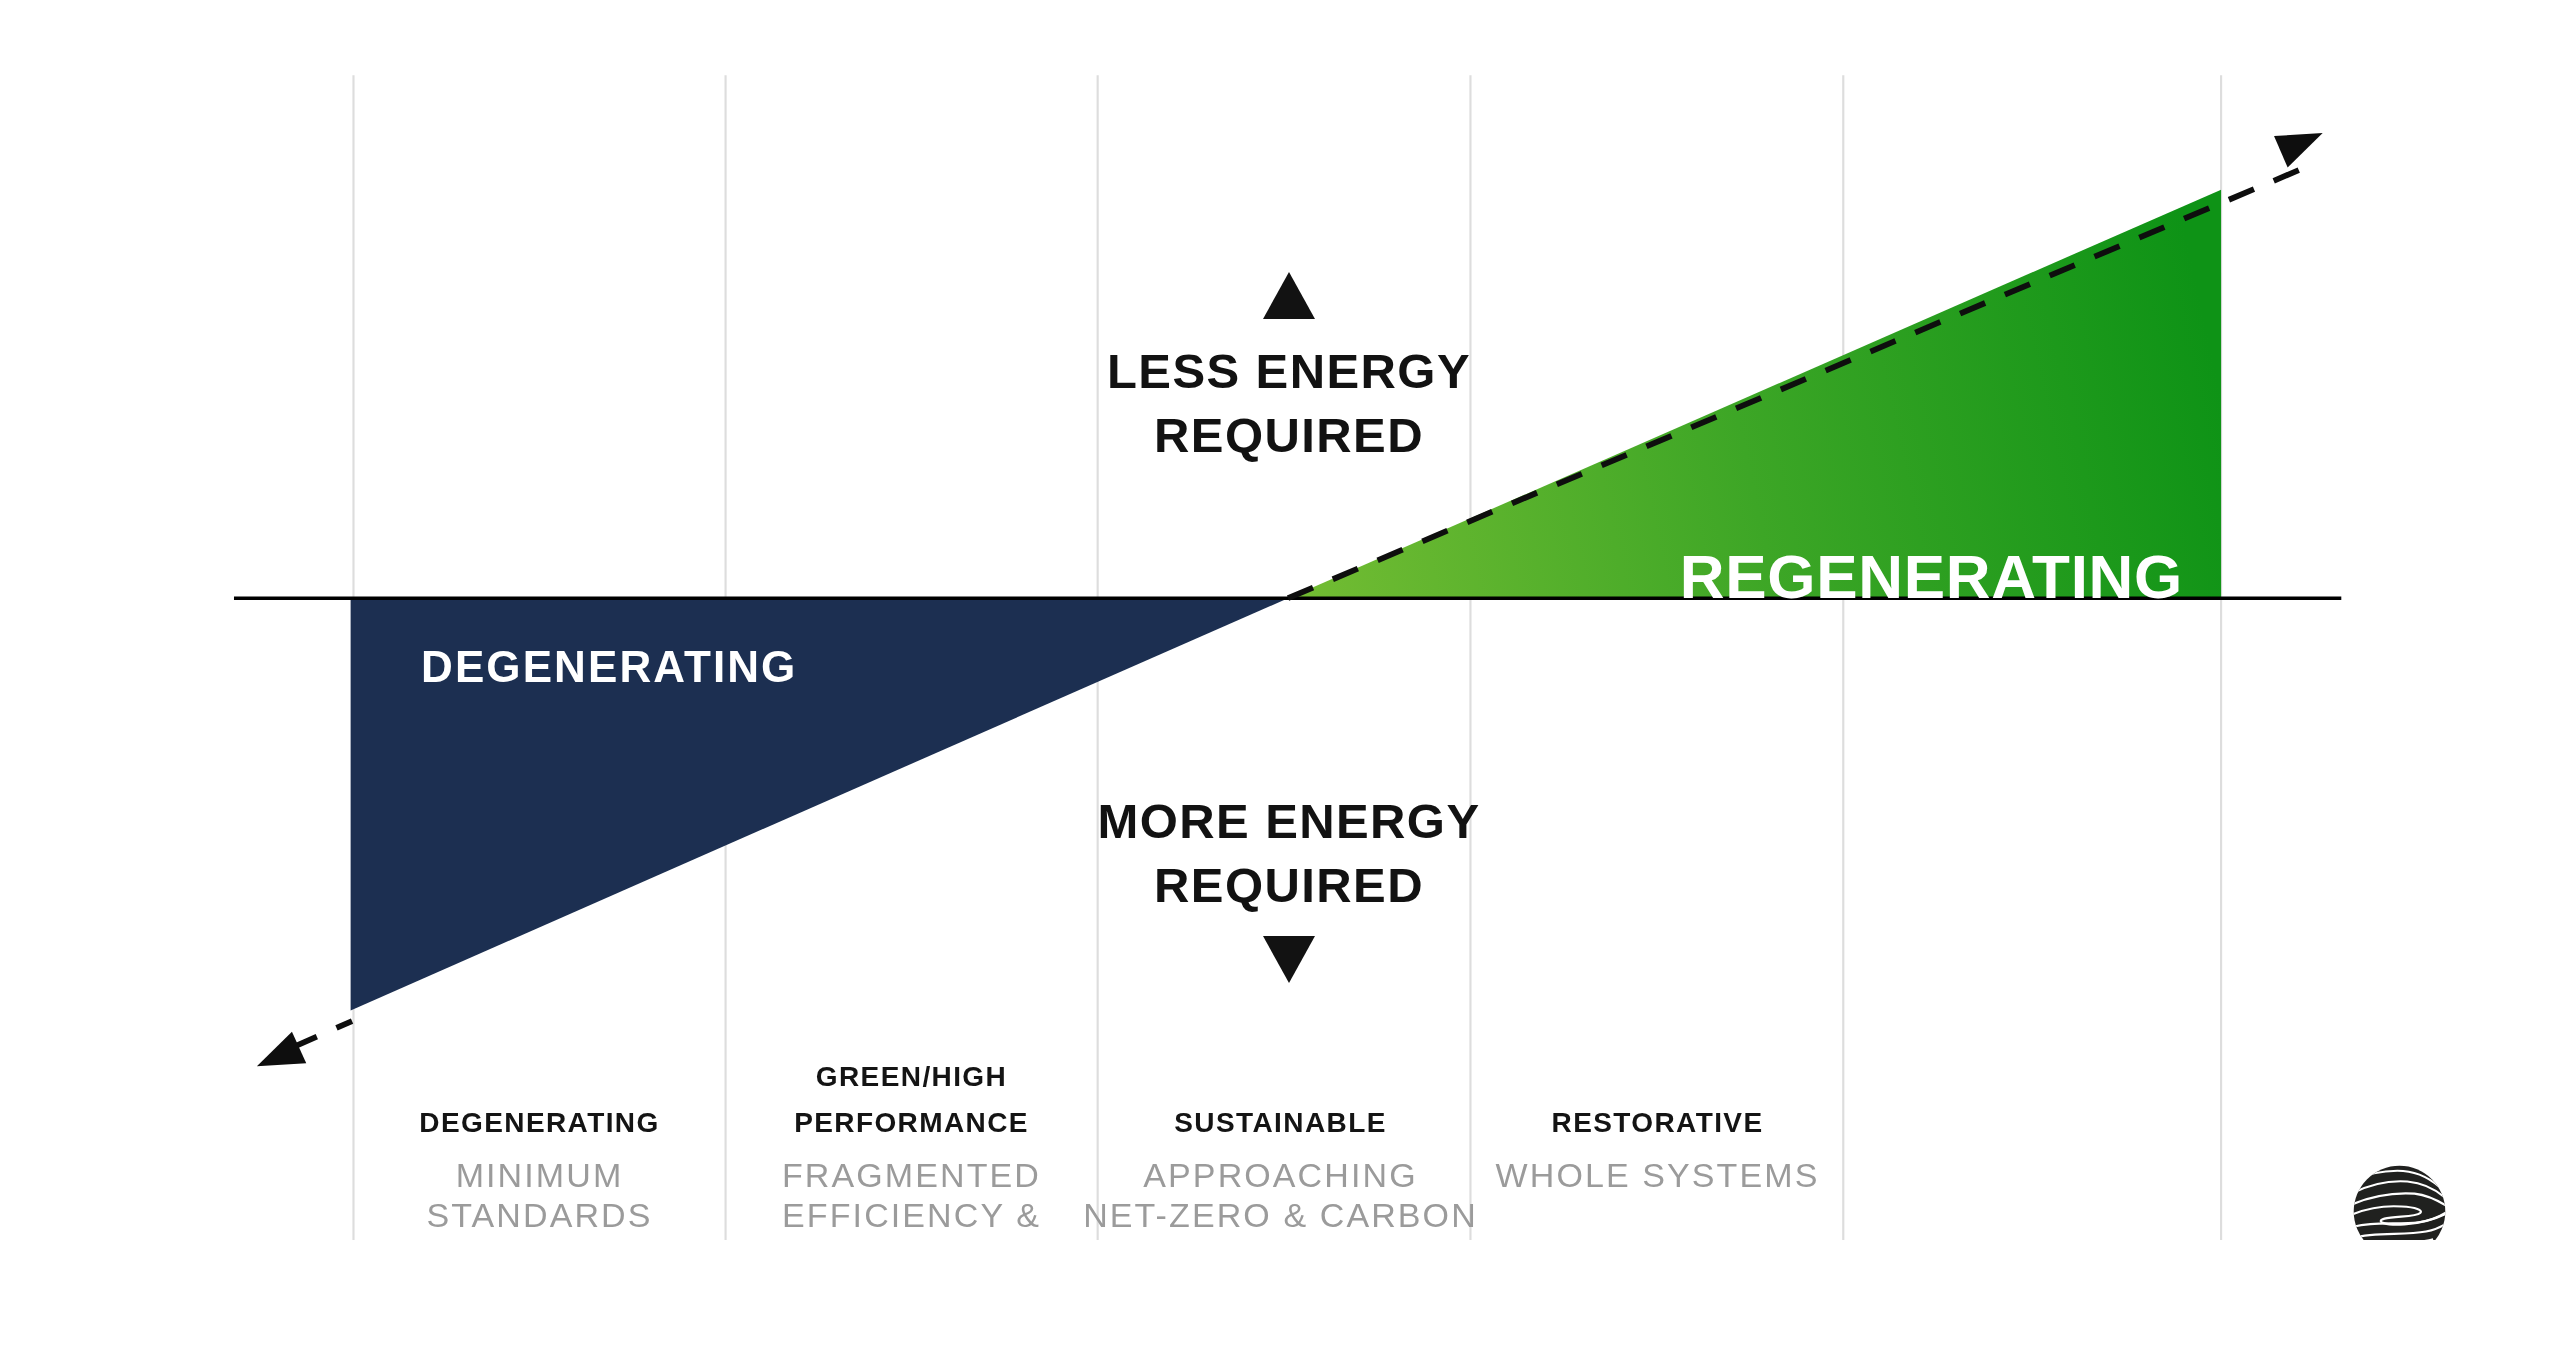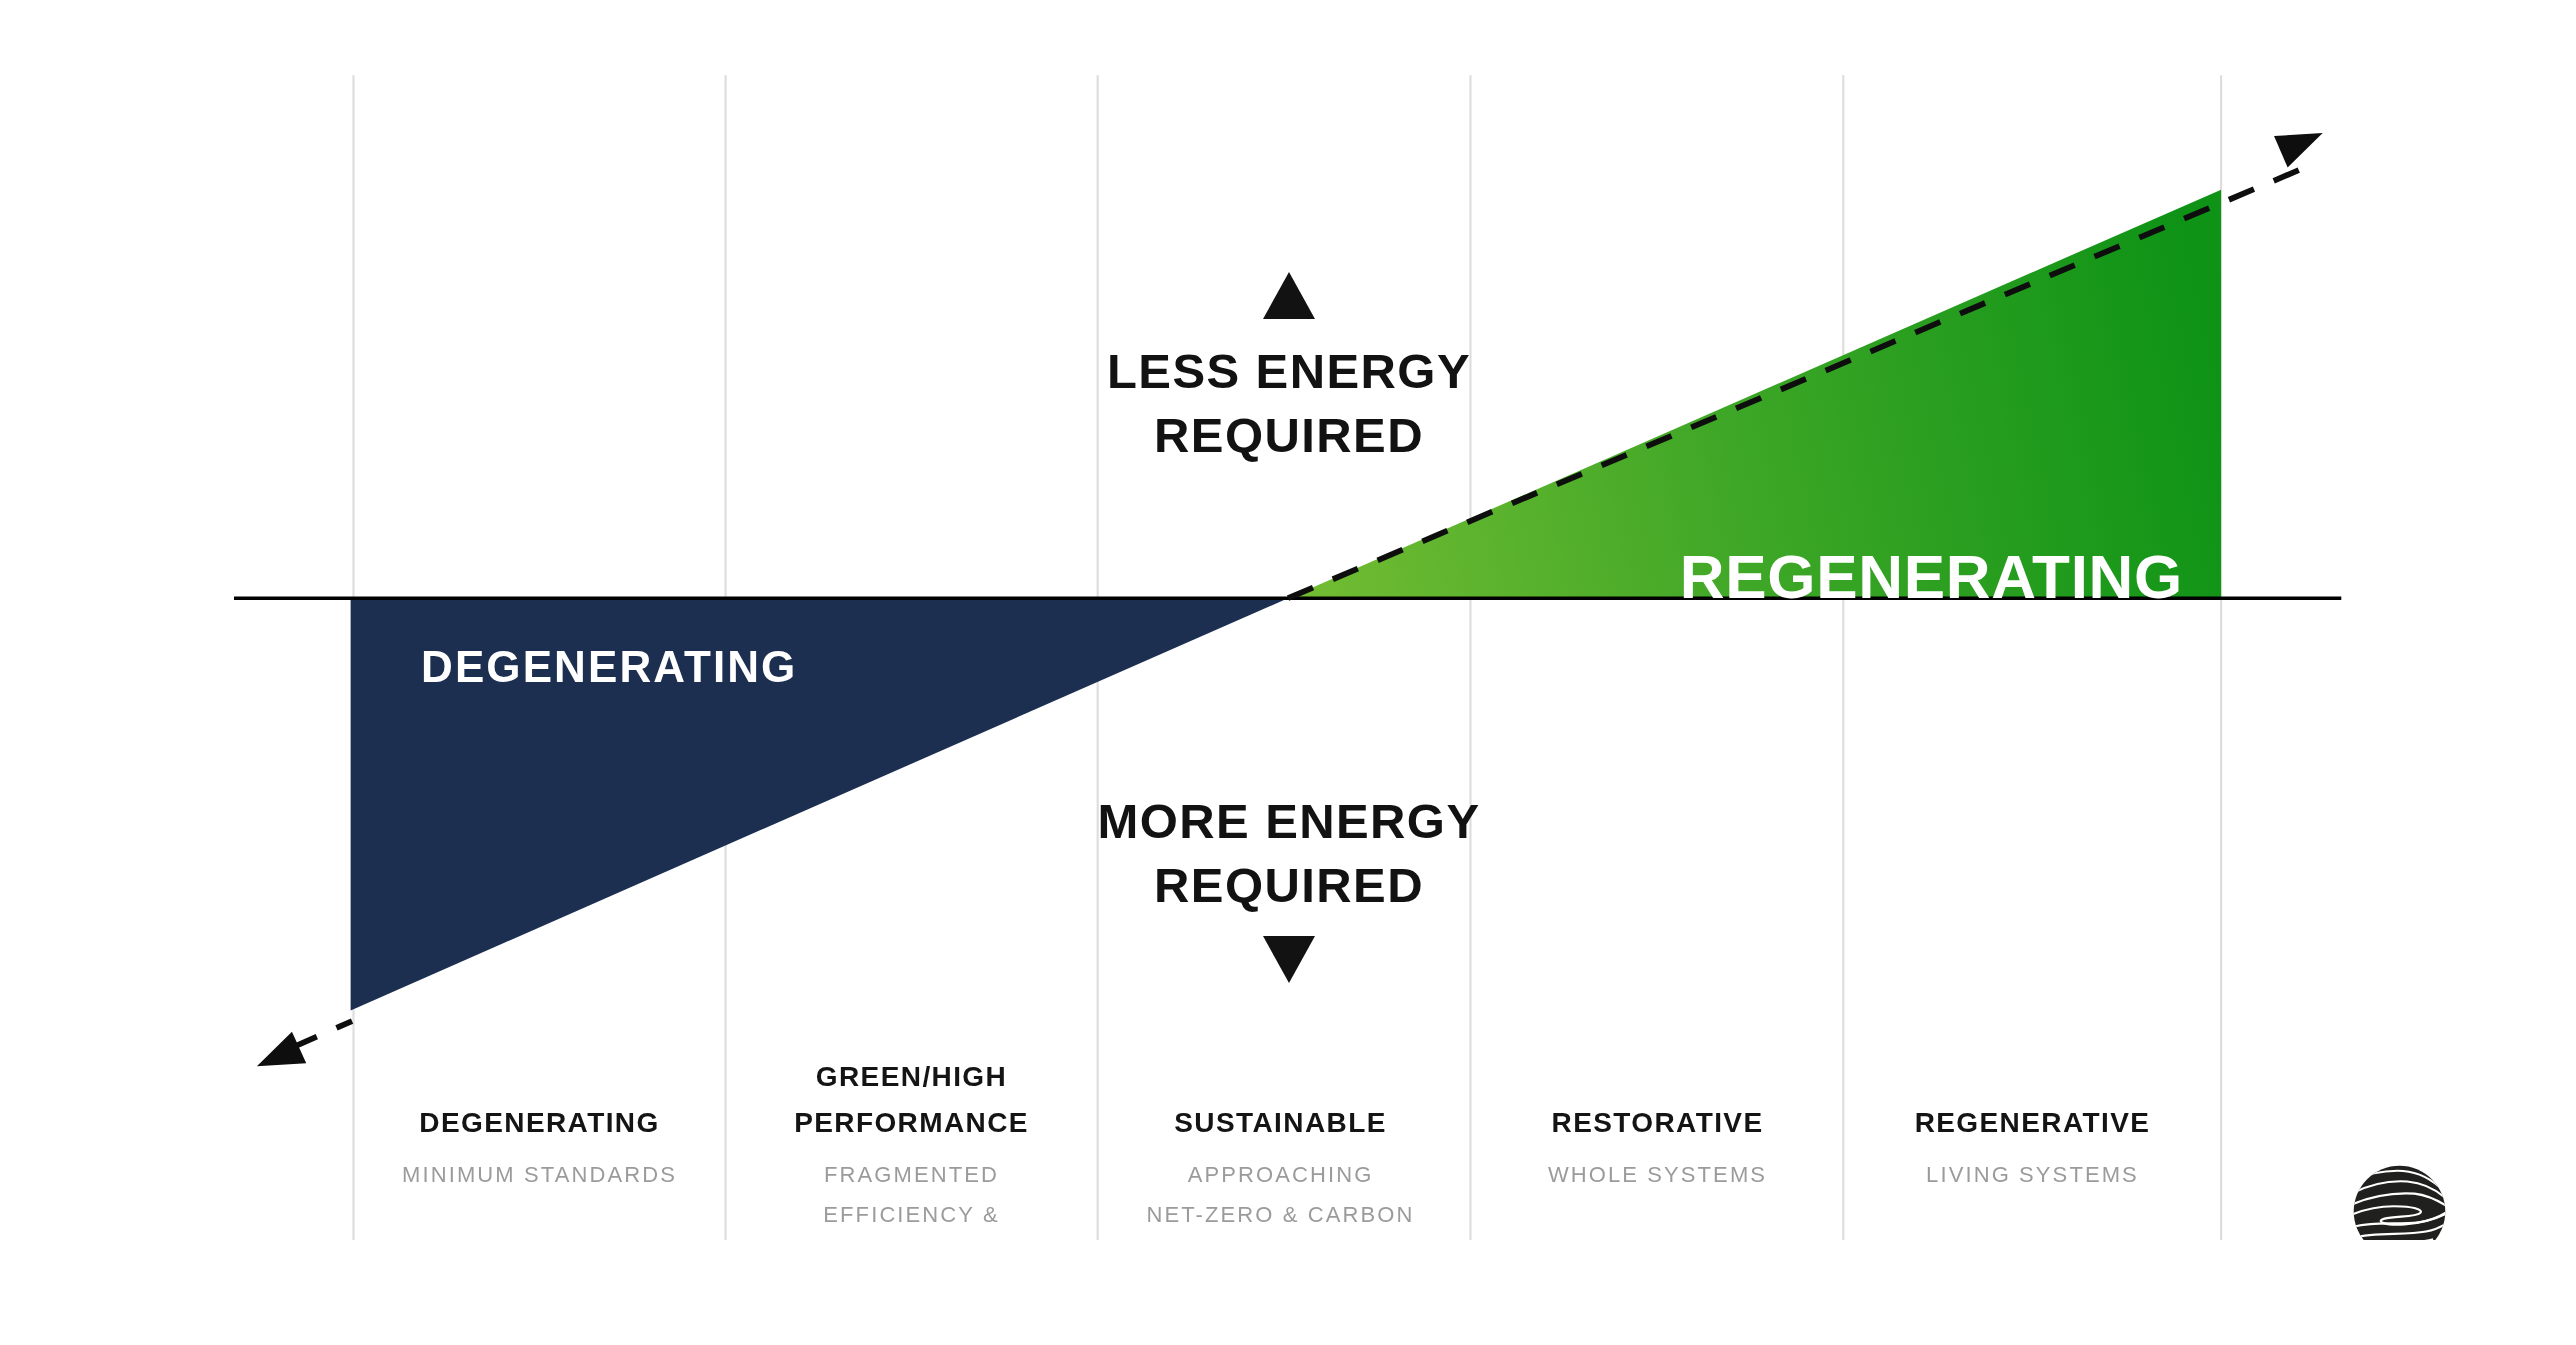--- a/index.html
+++ b/index.html
@@ -32,21 +32,21 @@
   .zone-label.regen { right:393px; top:517px; font-size:62px; letter-spacing:0.7px;margin-top:24px; }
 
   
   .stage { position:absolute; top:1039px; width:401px; text-align:center; }
   .stage-name {
     height:107px; display:flex; align-items:flex-end; justify-content:center;
     font-size:28px; line-height:46px; font-weight:700; color:#141414;
     letter-spacing:1.4px; white-space:pre-line;
   }
   .stage-desc {
-    margin-top:8.6px; font-size:22px; line-height:40px; font-weight:400;
+    margin-top:8.6px; font-size:34px; line-height:40px; font-weight:400;
     color:#9B9B9B; letter-spacing:2.1px; white-space:pre-line;
   }
   .stage.c1 { left:339px; }
   .stage.c2 { left:711px; }
   .stage.c3 { left:1080px; }
   .stage.c4 { left:1457px; }
   .stage.c5 { left:1832px; }
 
   .logo { position:absolute; left:2353px; top:1165px; }
 </style>
@@ -116,24 +116,20 @@
   <div class="stage c3">
     <div class="stage-name"><span>SUSTAINABLE</span></div>
     <div class="stage-desc">APPROACHING
 NET-ZERO &amp; CARBON
 NEUTRALITY</div>
   </div>
   <div class="stage c4">
     <div class="stage-name"><span>RESTORATIVE</span></div>
     <div class="stage-desc">WHOLE SYSTEMS</div>
   </div>
-  <div class="stage c5">
-    <div class="stage-name"><span>REGENERATIVE</span></div>
-    <div class="stage-desc">LIVING SYSTEMS</div>
-  </div>
 
   <svg class="logo" width="93" height="93" viewBox="0 0 130 130">
     <defs>
       <clipPath id="logoClip">
           <circle cx="65" cy="65" r="64"></circle>
         </clipPath>
     </defs>
     <circle cx="65" cy="65" r="64" fill="#20211F"></circle>
     <g clip-path="url(#logoClip)" stroke="#ffffff" stroke-width="3" fill="none">
       <path d="M-5,25 C15,14 38,8 62,8 C84,8 104,16 120,30"></path>

